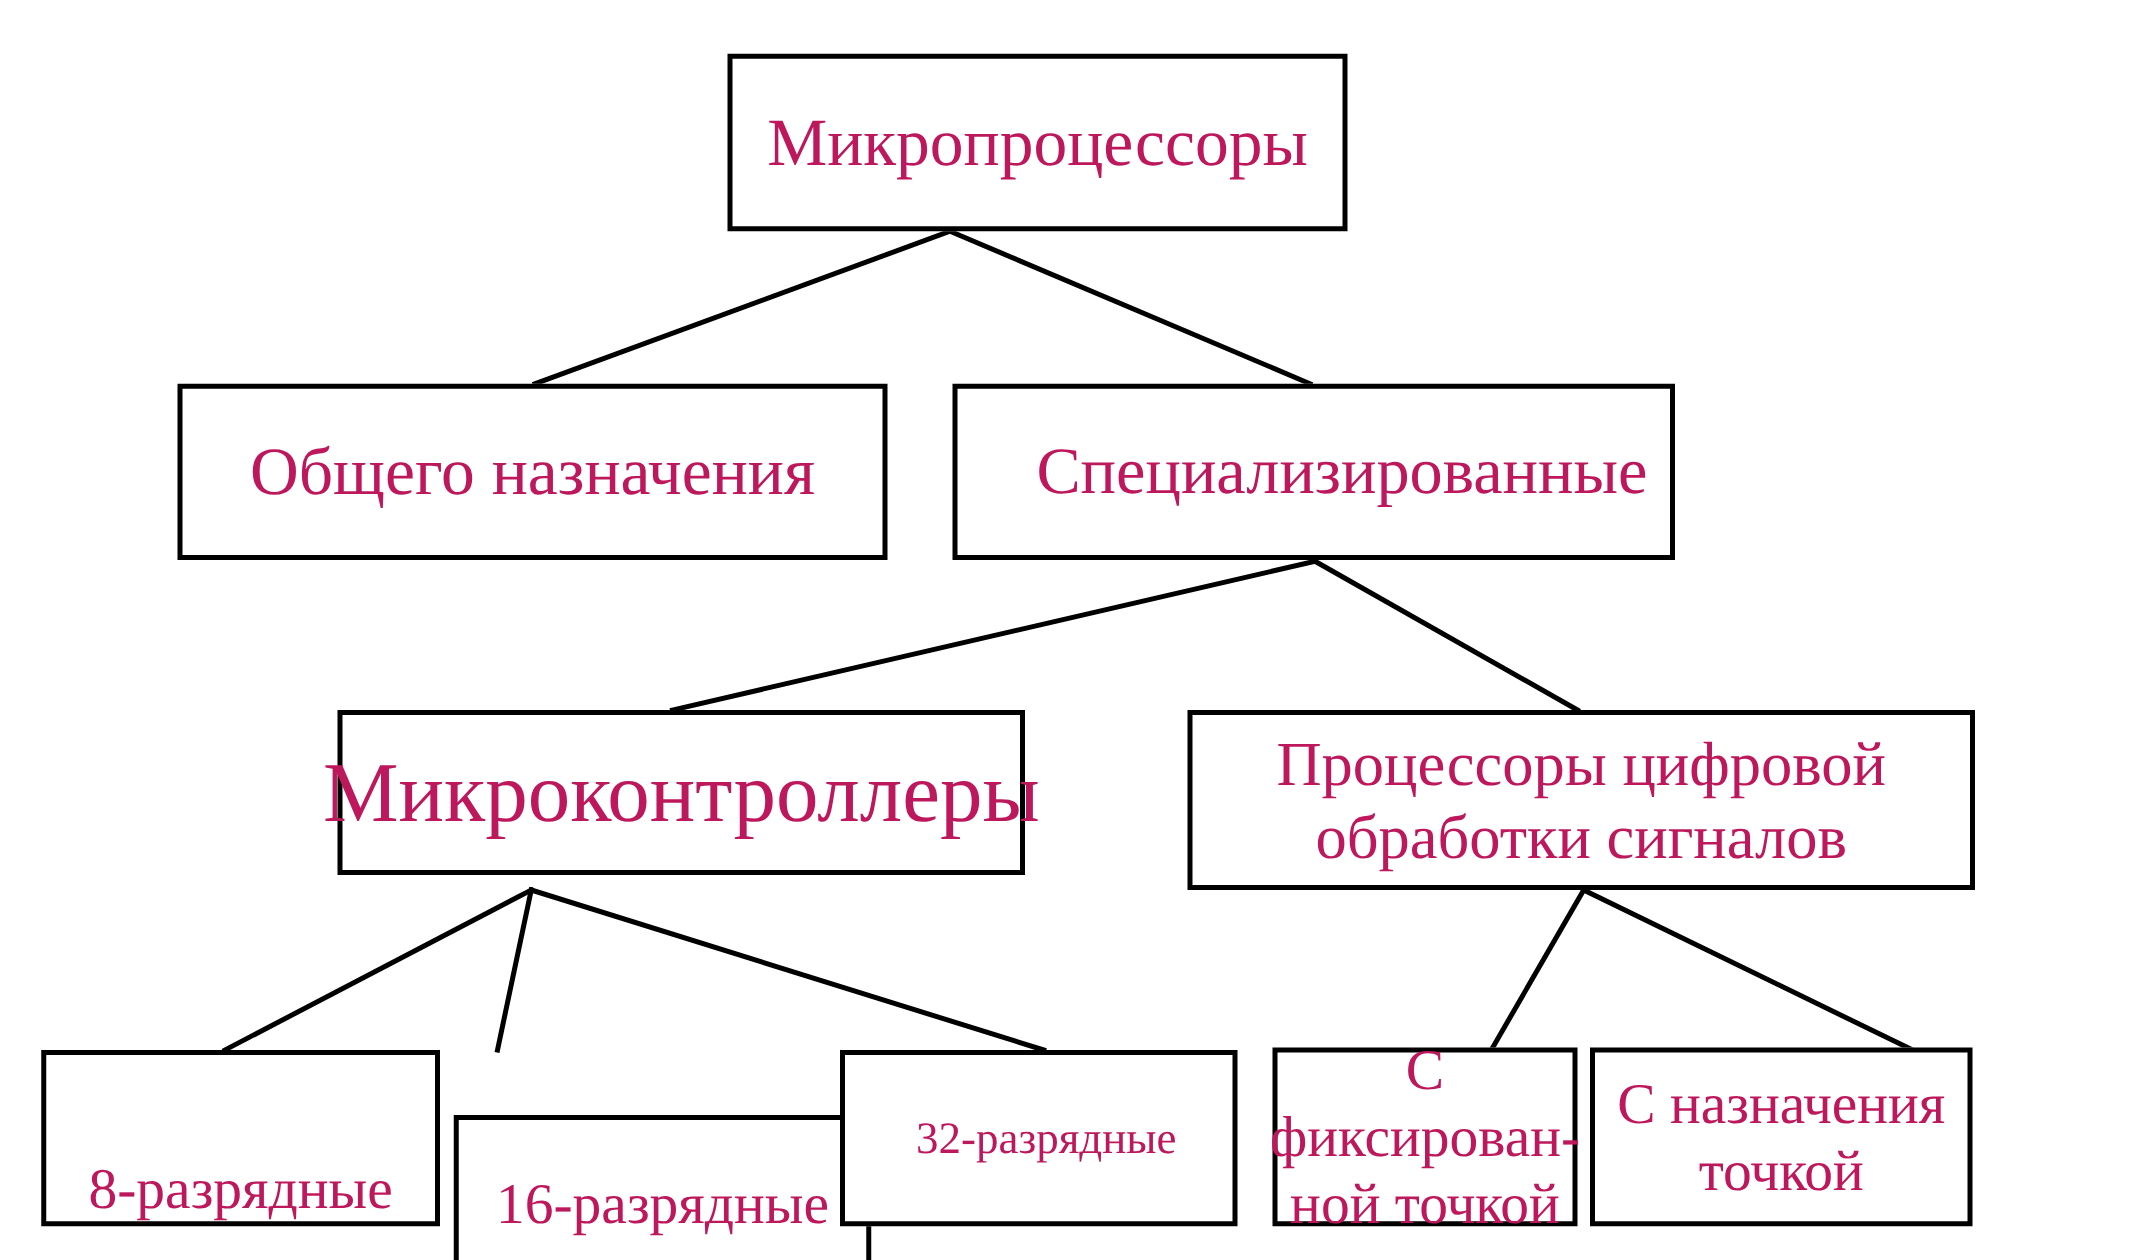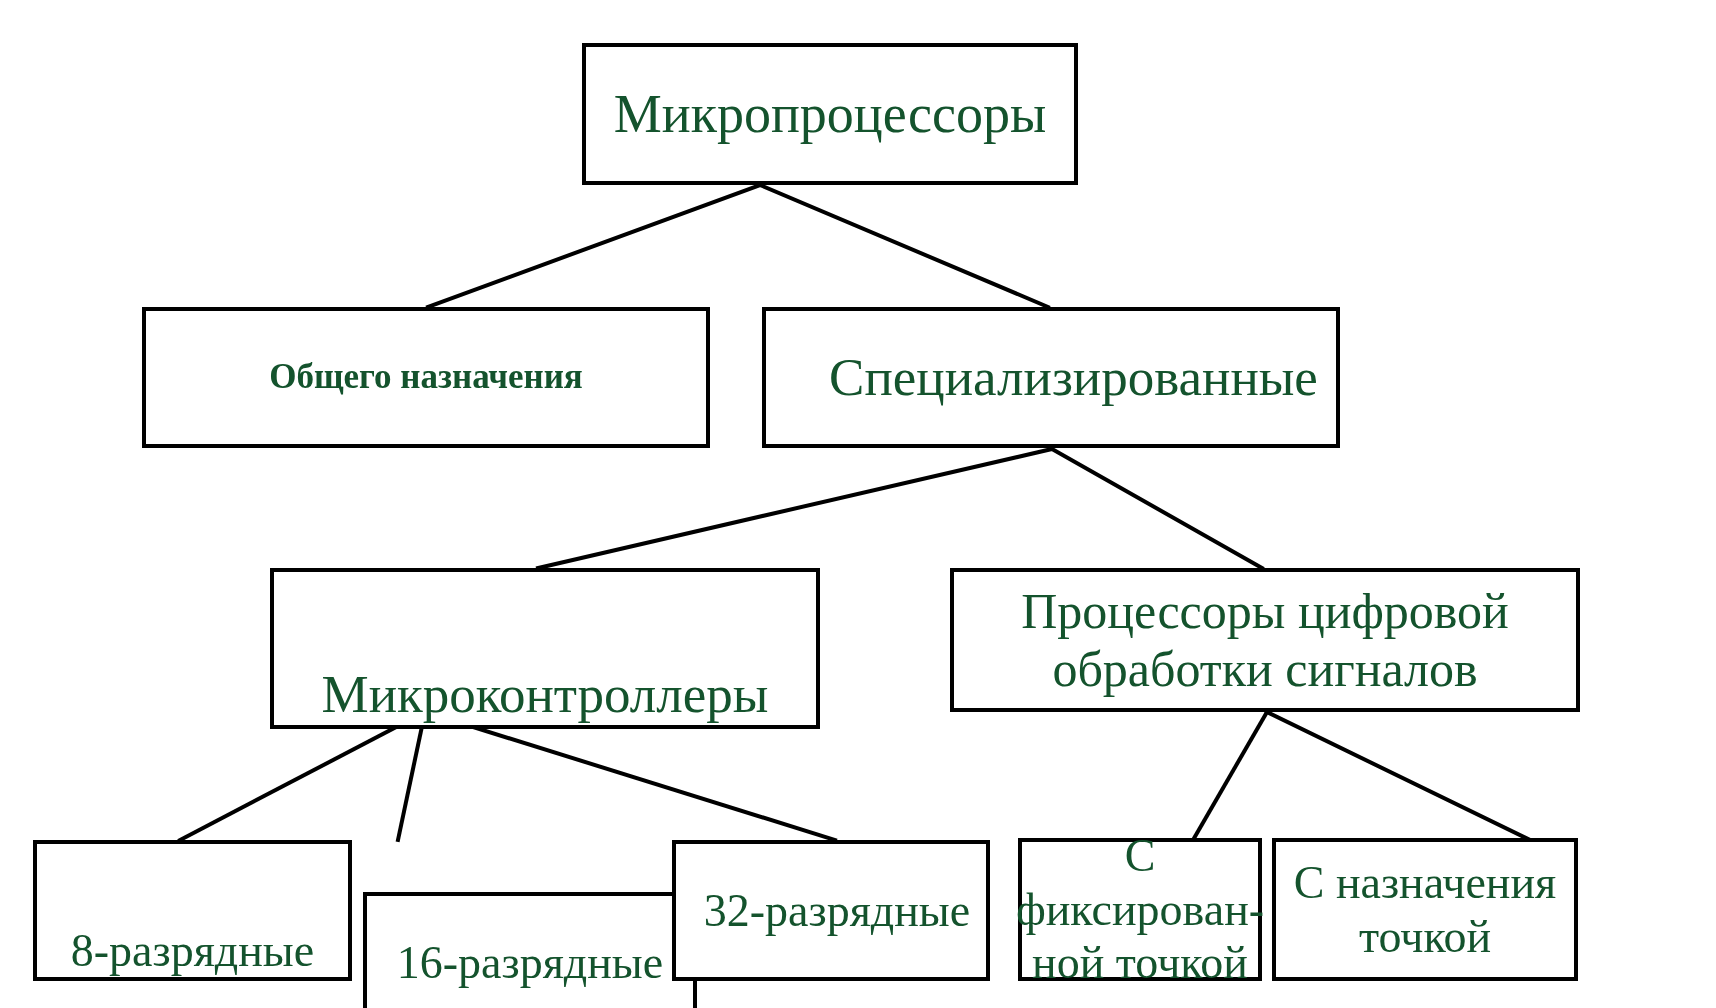--- a/index.html
+++ b/index.html
@@ -26,55 +26,53 @@
   }
   .node-box {
     position: absolute;
     box-sizing: border-box;
     border: 4px solid #000000;
     background: #ffffff;
     display: flex;
     align-items: center;
     justify-content: center;
     text-align: center;
-    color: #14532d;
+    color: #be185d;
     line-height: 1.16;
     z-index: 2;
   }
   .node-label {
     display: block;
     white-space: pre-line;
     padding: 0 6px;
   }
 
   
   #node-root {
     left: 582px; top: 43px;
     width: 496px; height: 142px;
     font-size: 54px;
   }
   
   #node-general {
     left: 142px; top: 307px;
     width: 568px; height: 141px;
-    font-size: 35px;
-    font-weight: bold;
+    font-size: 54px;
   }
   #node-specialized {
     left: 762px; top: 307px;
     width: 578px; height: 141px;
     font-size: 53px;
     padding-left: 45px;
   }
   
   #node-mcu {
     left: 270px; top: 568px;
-    width: 550px; height: 161px;
-    font-size: 53px;
-    align-items: flex-end;
+    width: 550px; height: 132px;
+    font-size: 68px;
   }
   #node-dsp {
     left: 950px; top: 568px;
     width: 630px; height: 144px;
     font-size: 50px;
   }
   
   #node-bits8 {
     left: 33px; top: 840px;
     width: 319px; height: 141px;
@@ -83,21 +81,21 @@
   }
   #node-bits16 {
     left: 363px; top: 892px;
     width: 334px; height: 141px;
     font-size: 46px;
     text-align: center;
   }
   #node-bits32 {
     left: 672px; top: 840px;
     width: 318px; height: 141px;
-    font-size: 46px;
+    font-size: 36px;
     padding-left: 12px;
   }
   #node-fixed-point {
     left: 1018px; top: 838px;
     width: 244px; height: 143px;
     font-size: 46px;
   }
   #node-floating-point {
     left: 1272px; top: 838px;
     width: 306px; height: 143px;

